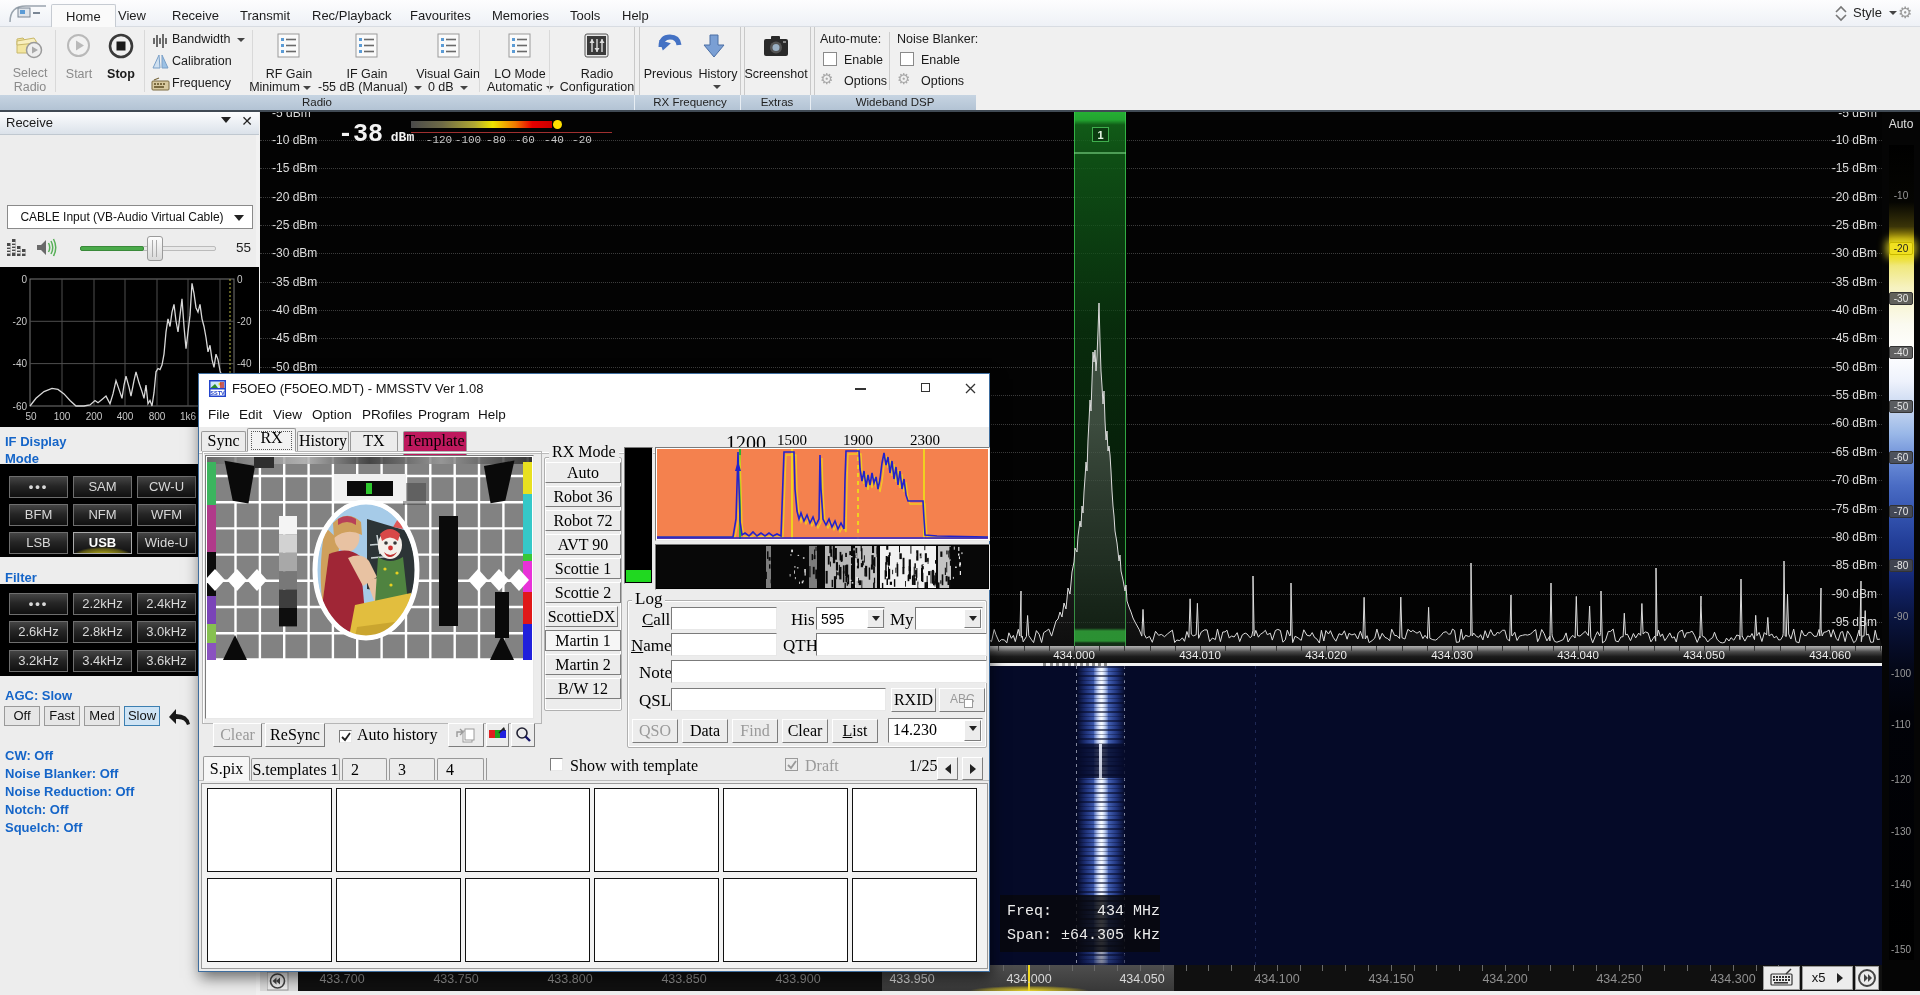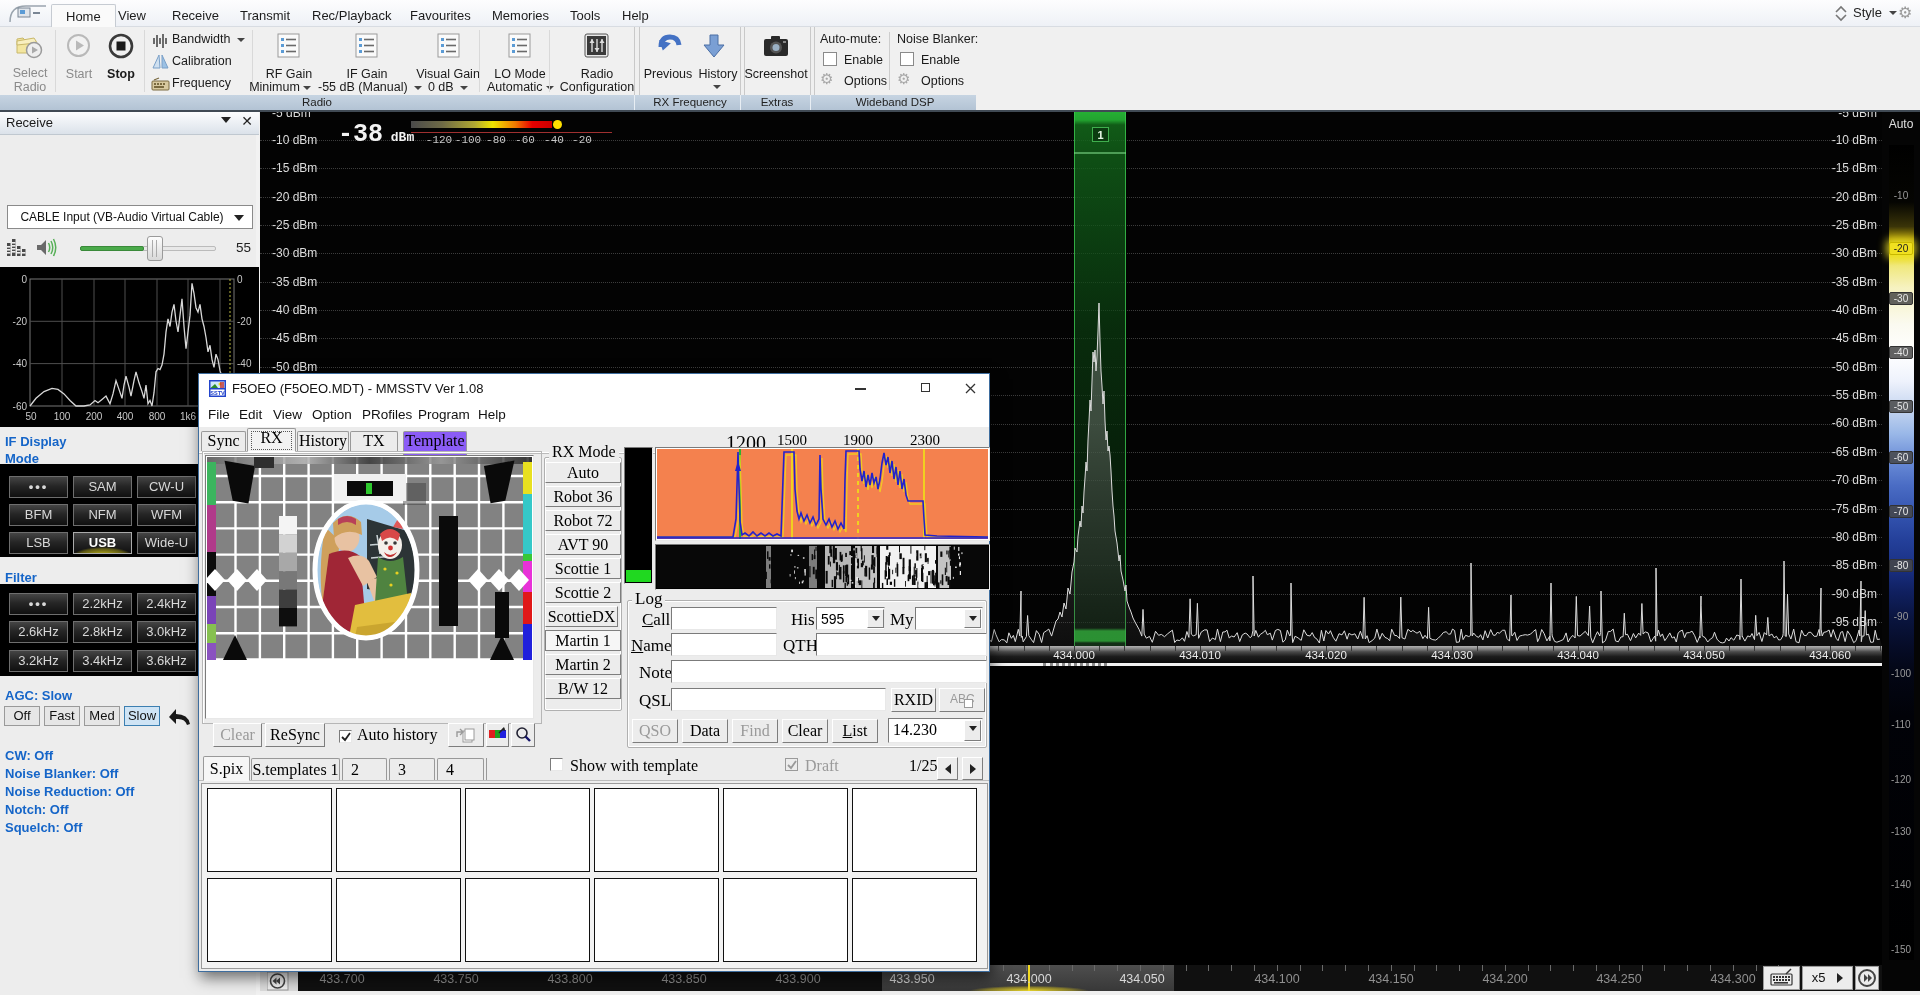--- a/index.html
+++ b/index.html
@@ -219,20 +219,36 @@
     <div class="abs" style="left:1494px;top:0;width:1px;height:5px;background:#3a3a3a"></div>
     <div class="abs" style="left:1520px;top:0;width:1px;height:5px;background:#3a3a3a"></div>
     <div class="abs" style="left:1545px;top:0;width:1px;height:5px;background:#3a3a3a"></div>
     <div class="abs" style="left:1570px;top:0;width:1px;height:5px;background:#3a3a3a"></div>
     <div class="abs" style="left:1595px;top:0;width:1px;height:5px;background:#3a3a3a"></div>
     <div class="abs" style="left:1620px;top:0;width:1px;height:5px;background:#3a3a3a"></div>
   </div>
   <div class="abs" id="wsep">
       <div class="abs" style="left:783px;top:0px;width:64px;height:0;border-top:3px dotted #8a8a8a"></div>
     </div>
+  <div class="abs" id="waterfall">
+
+    <div class="abs" style="left:816px;top:0;width:1px;height:299px;background:repeating-linear-gradient(180deg,rgba(235,240,255,.55) 0 3px,transparent 3px 7px)"></div>
+    <div class="abs" style="left:864px;top:0;width:1px;height:299px;background:repeating-linear-gradient(180deg,rgba(235,240,255,.55) 0 3px,transparent 3px 7px)"></div>
+    <div class="abs" style="left:995px;top:0;width:1px;height:299px;background:repeating-linear-gradient(180deg,rgba(90,110,190,.3) 0 3px,transparent 3px 8px)"></div>
+    <div class="abs" style="left:817px;top:0;width:48px;height:299px;background:
+ linear-gradient(90deg, rgba(50,80,190,0) 0%, rgba(60,95,215,.45) 18%, rgba(90,130,240,.7) 38%, rgba(150,180,255,.92) 47%, rgba(165,195,255,.97) 52%, rgba(95,135,240,.72) 64%, rgba(62,98,215,.5) 82%, rgba(50,80,190,0) 100%);"></div>
+    <div class="abs" style="left:834px;top:0;width:14px;height:299px;background:linear-gradient(90deg,rgba(200,215,255,.2),rgba(240,245,255,.95) 45%,rgba(245,250,255,1) 55%,rgba(200,215,255,.2));"></div>
+    <div class="abs" style="left:817px;top:0;width:48px;height:299px;background:repeating-linear-gradient(180deg, rgba(5,10,40,.6) 0 2px, transparent 2px 5px, rgba(5,10,40,.35) 5px 6px, transparent 6px 9px);"></div>
+    <div class="abs" style="left:817px;top:78px;width:48px;height:34px;background:rgba(5,10,40,.8)"></div>
+    <div class="abs" style="left:839px;top:78px;width:3px;height:34px;background:linear-gradient(rgba(235,240,255,.9),rgba(235,240,255,.75))"></div>
+    <div class="abs" style="left:817px;top:260px;width:48px;height:39px;background:linear-gradient(rgba(6,11,48,0),rgba(6,11,48,.55))"></div>
+    <div class="abs" style="left:740px;top:229px;width:160px;height:57px;background:rgba(8,8,12,.82)"></div>
+    <div class="abs" style="left:747px;top:237px;font-family:'Liberation Mono',monospace;font-size:15px;color:#ececec;white-space:pre">Freq:     434 MHz</div>
+    <div class="abs" style="left:747px;top:261px;font-family:'Liberation Mono',monospace;font-size:15px;color:#ececec;white-space:pre">Span: ±64.305 kHz</div>
+  </div>
   <div class="abs" id="legend">
     <div class="abs" style="left:0;top:5px;width:38px;text-align:center;font-size:12px;color:#e0e0e0">Auto</div>
     <div class="abs" style="left:7px;top:33px;width:25px;height:815px;background:linear-gradient(180deg,#000000 0%,#050502 7%,#3a3408 10%,#a89408 11.5%,#e8d400 13%,#f0e87c 14.8%,#f6f2c0 17.5%,#fbfaf0 22%,#ffffff 25.6%,#eef2fc 29%,#c6d6f0 32.3%,#9ab8e8 35.4%,#6c8ed8 38.5%,#4a6cc4 41.8%,#3454b0 45.2%,#24409a 48.5%,#1a3084 51.8%,#102060 54.8%,#0a1540 57.9%,#060c28 61.4%,#030614 64.9%,#010208 70%,#000000 100%)"></div>
     <div class="leglab" style="top:78px">-10</div>
     <div class="legbox" style="top:130px;background:#f0e020;color:#222;border-color:#c8b800;box-shadow:0 0 8px 3px rgba(240,230,40,.8)">-20</div>
     <div class="legbox" style="top:180px">-30</div>
     <div class="legbox" style="top:234px">-40</div>
     <div class="legbox" style="top:288px">-50</div>
     <div class="legbox" style="top:339px">-60</div>
     <div class="legbox" style="top:393px">-70</div>
@@ -702,21 +718,21 @@
         <div class="mitem" style="left:163px">PRofiles</div>
         <div class="mitem" style="left:219px">Program</div>
         <div class="mitem" style="left:279px">Help</div>
       </div>
   <div class="abs serif" style="left:0;top:53px;width:790px;height:25px;background:#ececec;font-size:16px">
   <div class="abs" style="left:2px;top:4px;width:45px;height:20px;border:1px solid #999;border-bottom:none;border-radius:2px 2px 0 0;text-align:center;background:#ececec">Sync</div>
   <div class="abs" style="left:48px;top:1px;width:49px;height:24px;border:1px solid #999;border-bottom:1px solid #fff;border-radius:2px 2px 0 0;text-align:center;background:#f2f2f2;z-index:2">
     <div style="position:absolute;left:3px;top:2px;right:3px;bottom:1px;border:1px dotted #555"></div>RX</div>
   <div class="abs" style="left:98px;top:4px;width:52px;height:20px;border:1px solid #999;border-bottom:none;border-radius:2px 2px 0 0;text-align:center;background:#ececec">History</div>
   <div class="abs" style="left:151px;top:4px;width:48px;height:20px;border:1px solid #999;border-bottom:none;border-radius:2px 2px 0 0;text-align:center;background:#ececec">TX</div>
-  <div class="abs" style="left:204px;top:4px;width:64px;height:24px;border:1px solid #999;border-bottom:none;border-radius:2px 2px 0 0;text-align:center;background:#8b5cf6">Template</div>
+  <div class="abs" style="left:204px;top:4px;width:64px;height:24px;border:1px solid #999;border-bottom:none;border-radius:2px 2px 0 0;text-align:center;background:#be185d">Template</div>
   <div class="abs" style="left:0;top:24.5px;width:790px;height:1px;background:#fff;box-shadow:0 1px 0 #bbb"></div>
 </div>
   <div class="abs" style="left:3px;top:77px;width:340px;height:273px;border:1px solid #b6b6b6;box-shadow:inset 1px 1px 0 #fff"></div>
   <div class="abs sunk" style="left:6px;top:81px;width:329px;height:264px"></div>
   <svg class="abs" style="left:8px;top:83px" width="325" height="260" viewBox="0 0 325 260">
         <rect x="0" y="0" width="325" height="260" fill="#fff"></rect>
         <rect x="0" y="0" width="325" height="203" fill="#828282"></rect>
         <g stroke="#fff" stroke-width="2.4">
           <line x1="28.5" y1="0" x2="28.5" y2="203"></line>
           <line x1="52.9" y1="0" x2="52.9" y2="203"></line>

